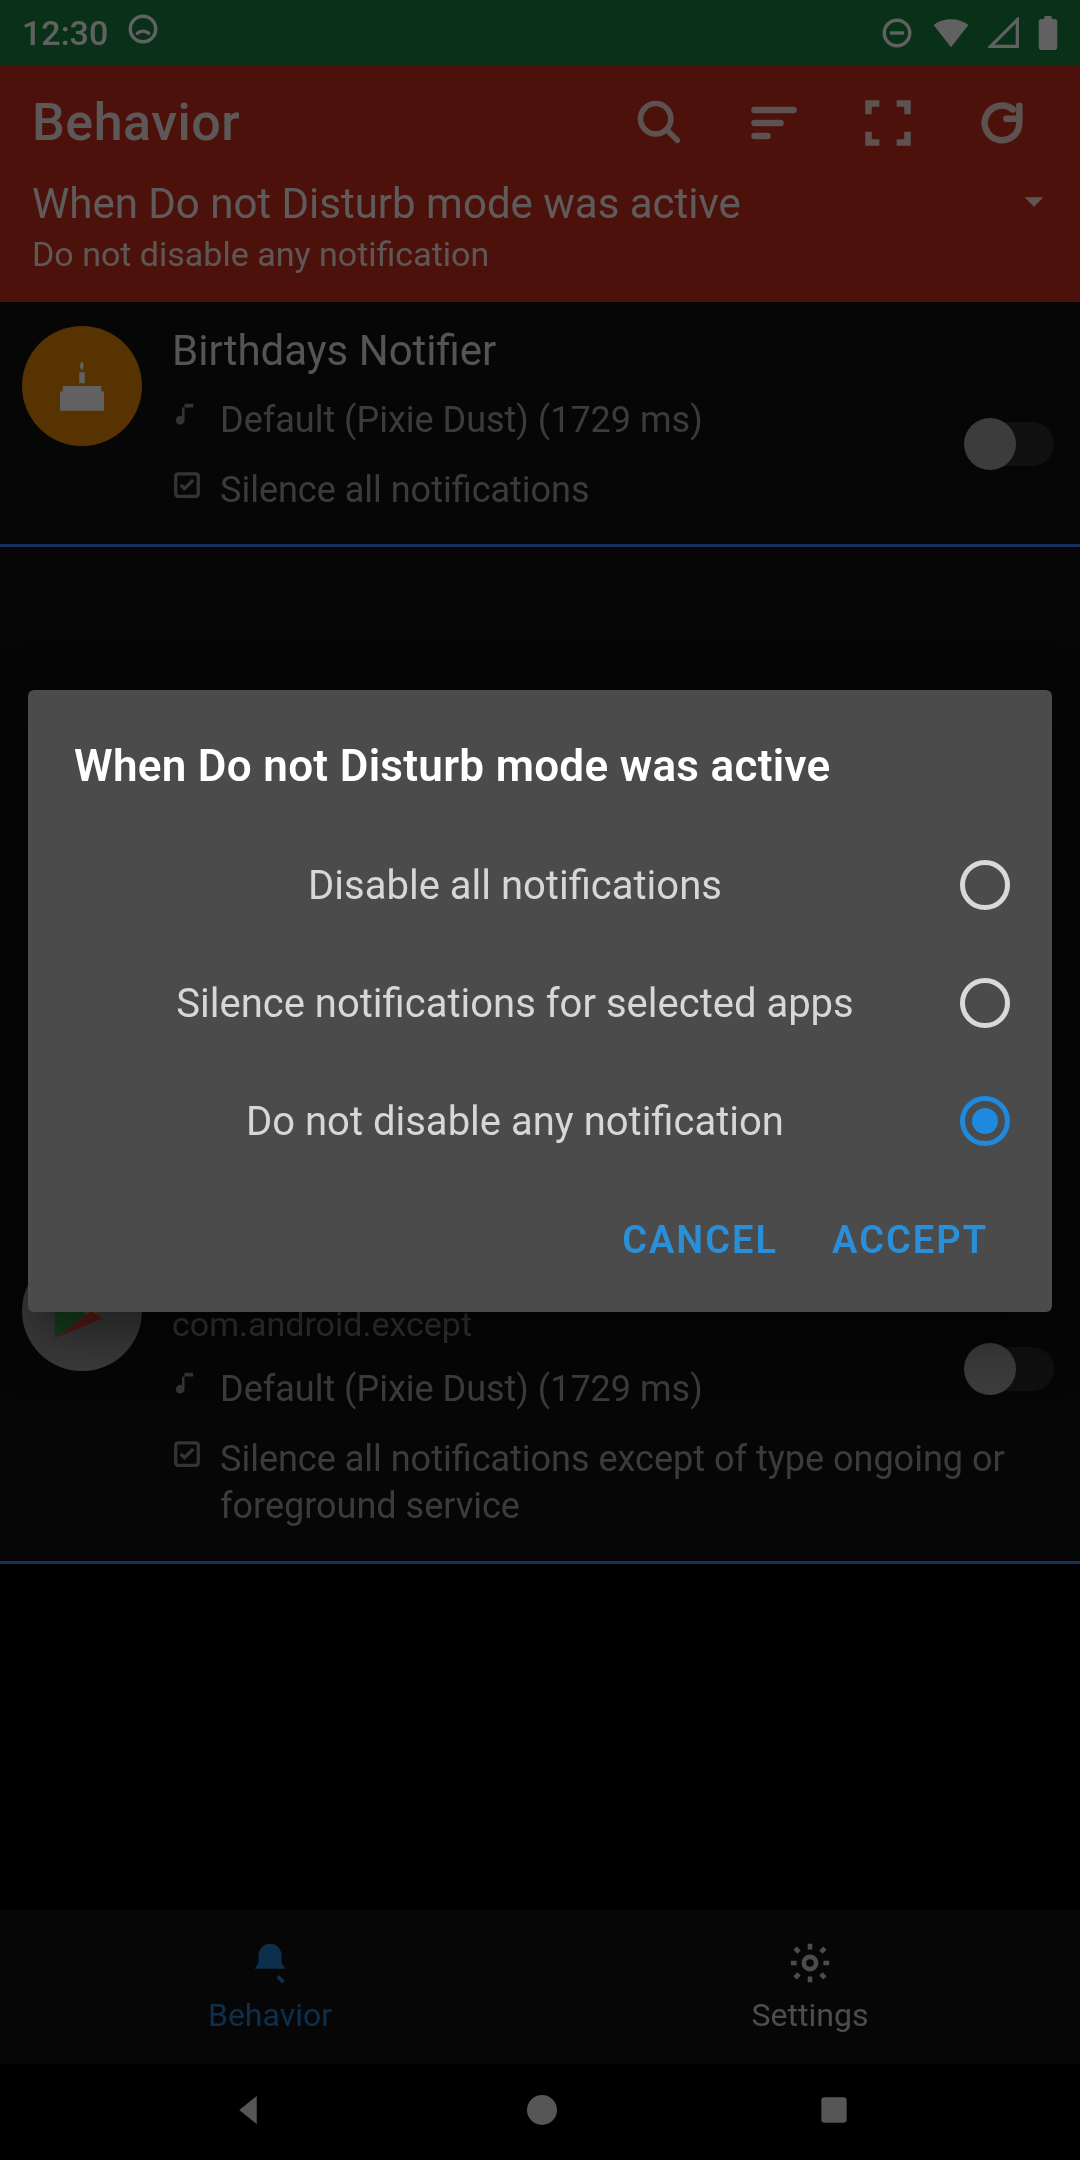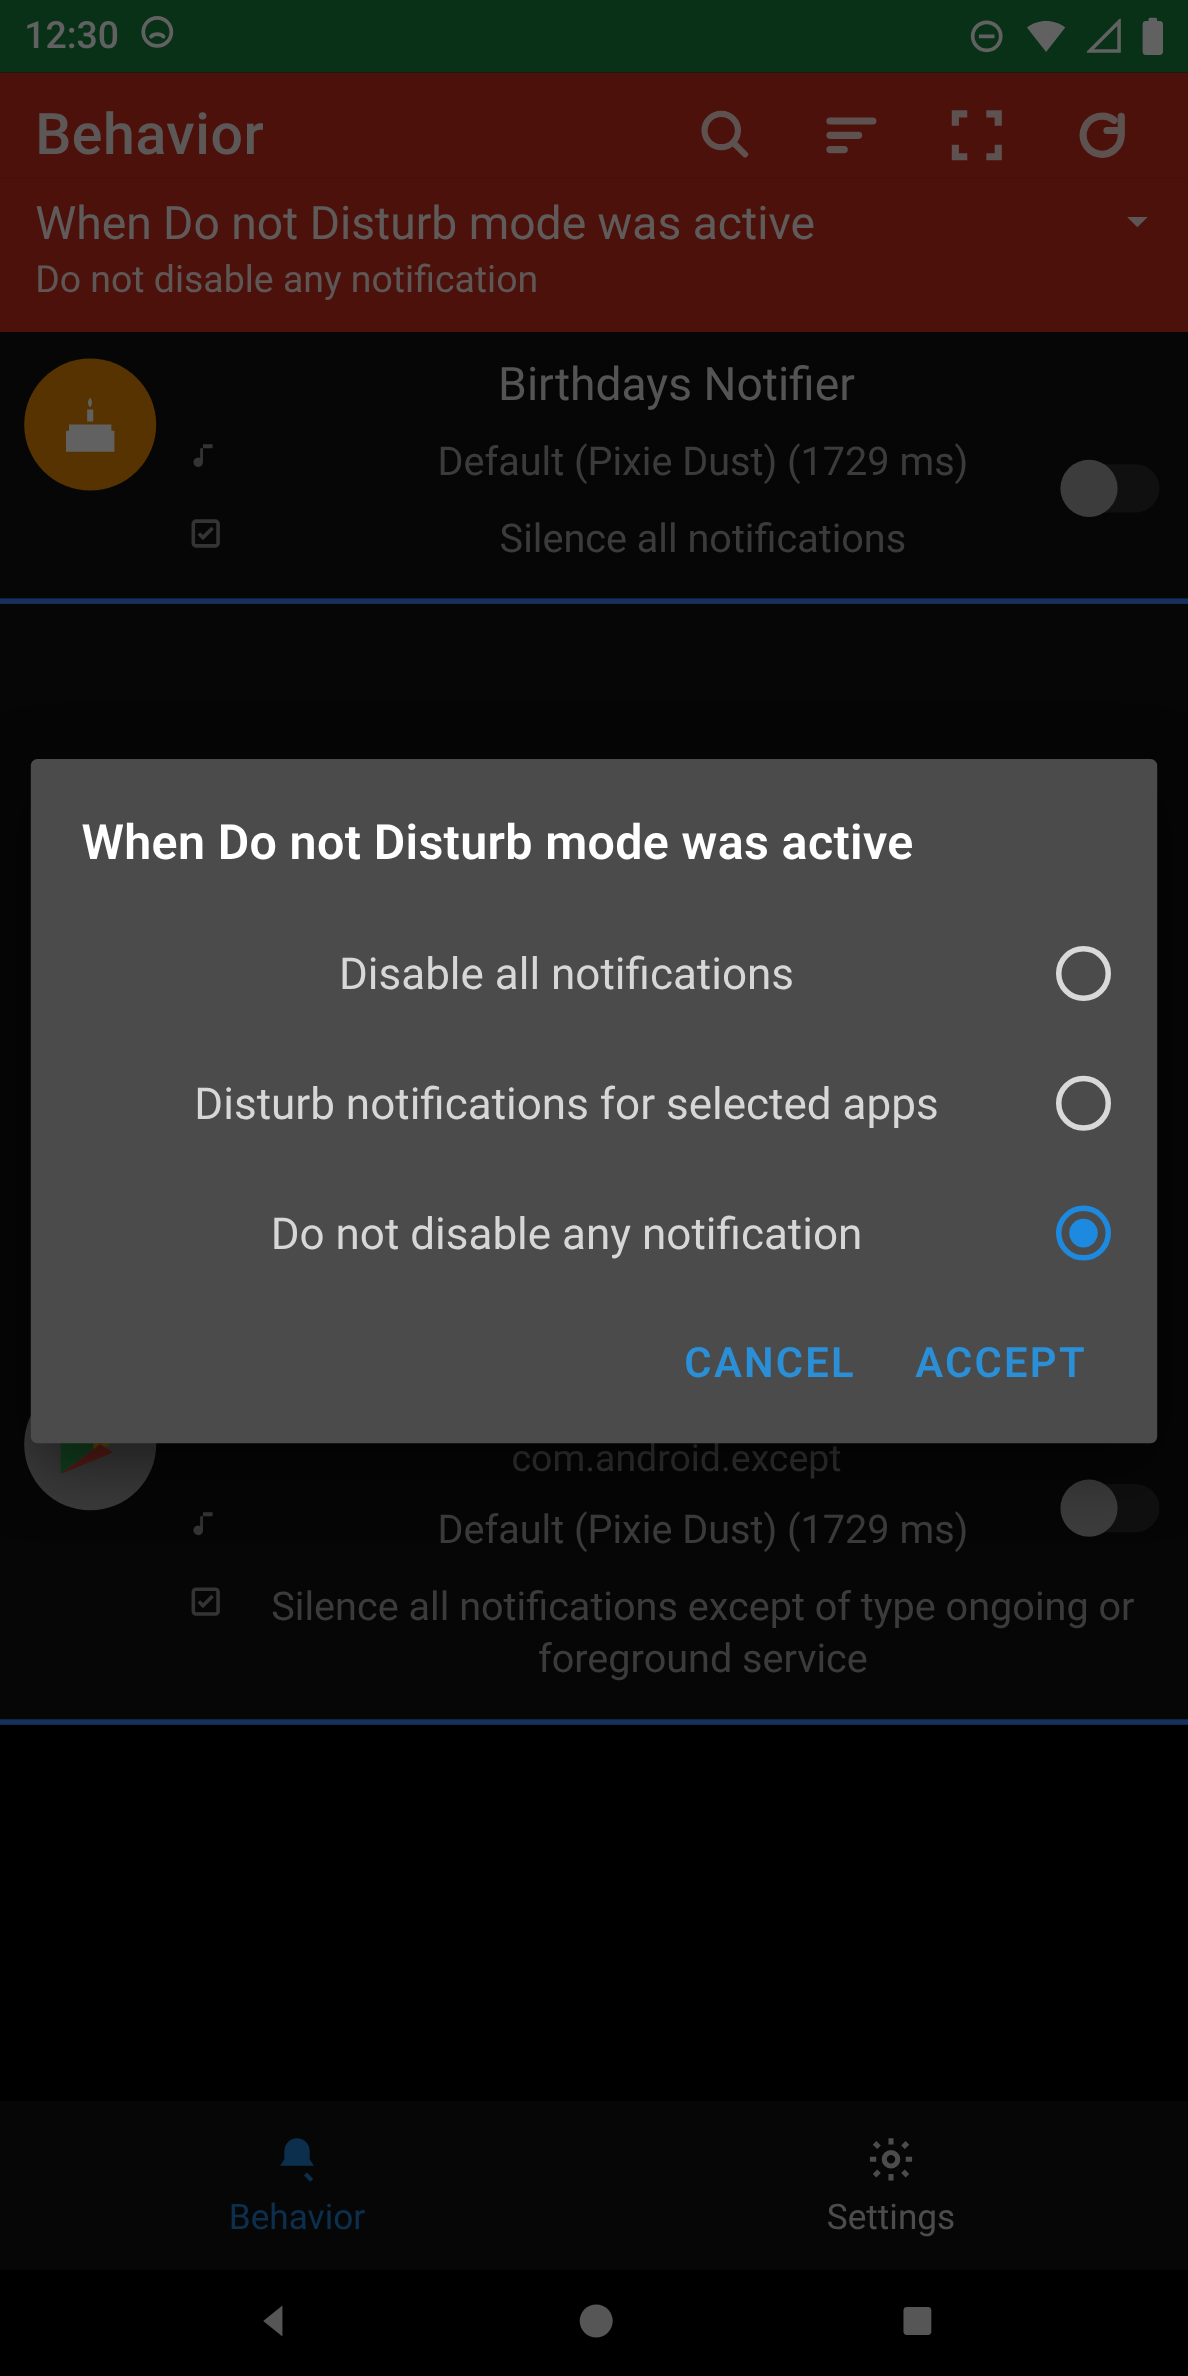--- a/index.html
+++ b/index.html
@@ -26,22 +26,22 @@
 
   .subheader {
     background: #c72e1e; color: #fff; padding: 18px 32px 28px;
   }
   .subheader-row { display:flex; align-items:center; justify-content:space-between; }
   .subheader-title { font-size: 42px; font-weight: 400; color:#faeeec; }
   .subheader-sub { font-size: 34px; color: #f8e5e2; margin-top: 6px; }
 
   .list { background:#111; }
   .card {
-    display:flex; padding:24px 22px 30px; border-bottom:5px solid #3b82f6;
-    color:#aeaeae; position:relative;text-align:center;
+    display:flex; padding:24px 22px 30px; border-bottom:3px solid #3b82f6;
+    color:#aeaeae; position:relative;
   }
   .avatar {
     width:120px; height:120px; border-radius:60px; flex:0 0 120px;
     display:flex; align-items:center; justify-content:center; margin-right:30px;
   }
   .avatar.orange { background:#e18700; }
   .avatar.grey   { background:#9c9c9c; }
   .card-body { flex:1; min-width:0; }
   .card-title { font-size:42px; color:#ddd; }
   .card-pkg   { font-size:34px; color:#8a8a8a; margin-top:4px; }
@@ -307,21 +307,21 @@
   <div class="scrim"></div>
 
   <div class="dialog">
     <div class="dialog-title">When Do not Disturb mode was active</div>
     <div class="options">
       <div class="option">
         <span class="option-label">Disable all notifications</span>
         <span class="radio"></span>
       </div>
       <div class="option">
-        <span class="option-label">Disturb notifications for selected apps</span>
+        <span class="option-label">Silence notifications for selected apps</span>
         <span class="radio"></span>
       </div>
       <div class="option">
         <span class="option-label">Do not disable any notification</span>
         <span class="radio selected"></span>
       </div>
     </div>
     <div class="dialog-actions">
       <button class="dlg-btn">CANCEL</button>
       <button class="dlg-btn">ACCEPT</button>

